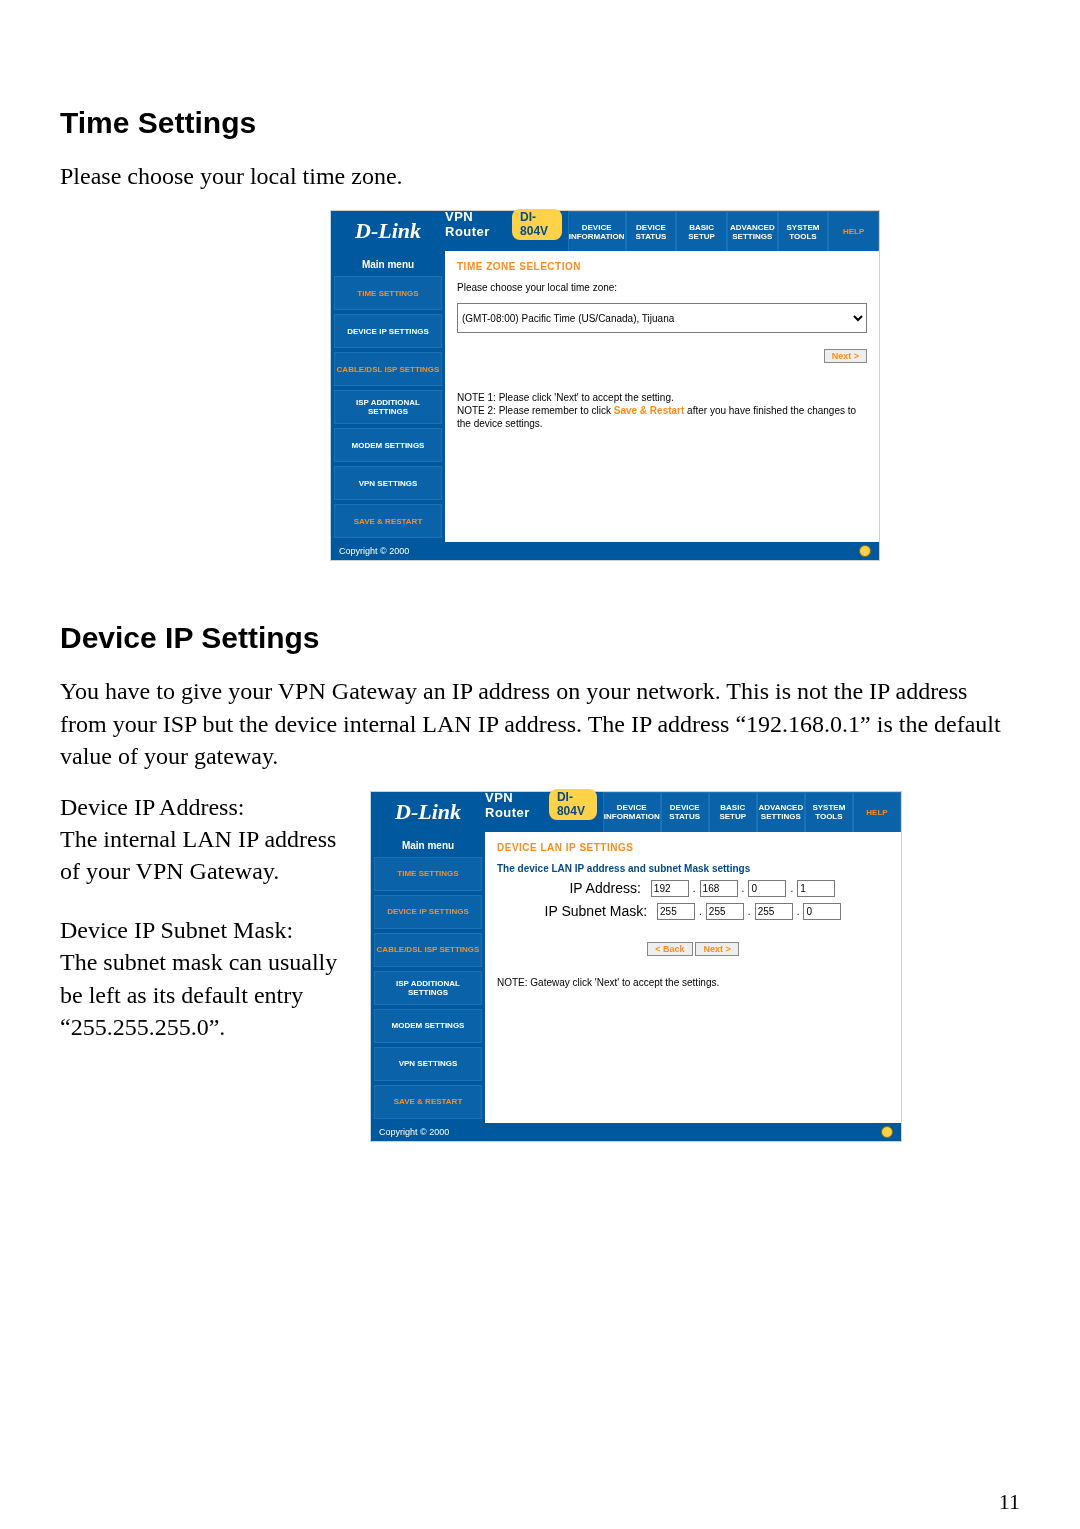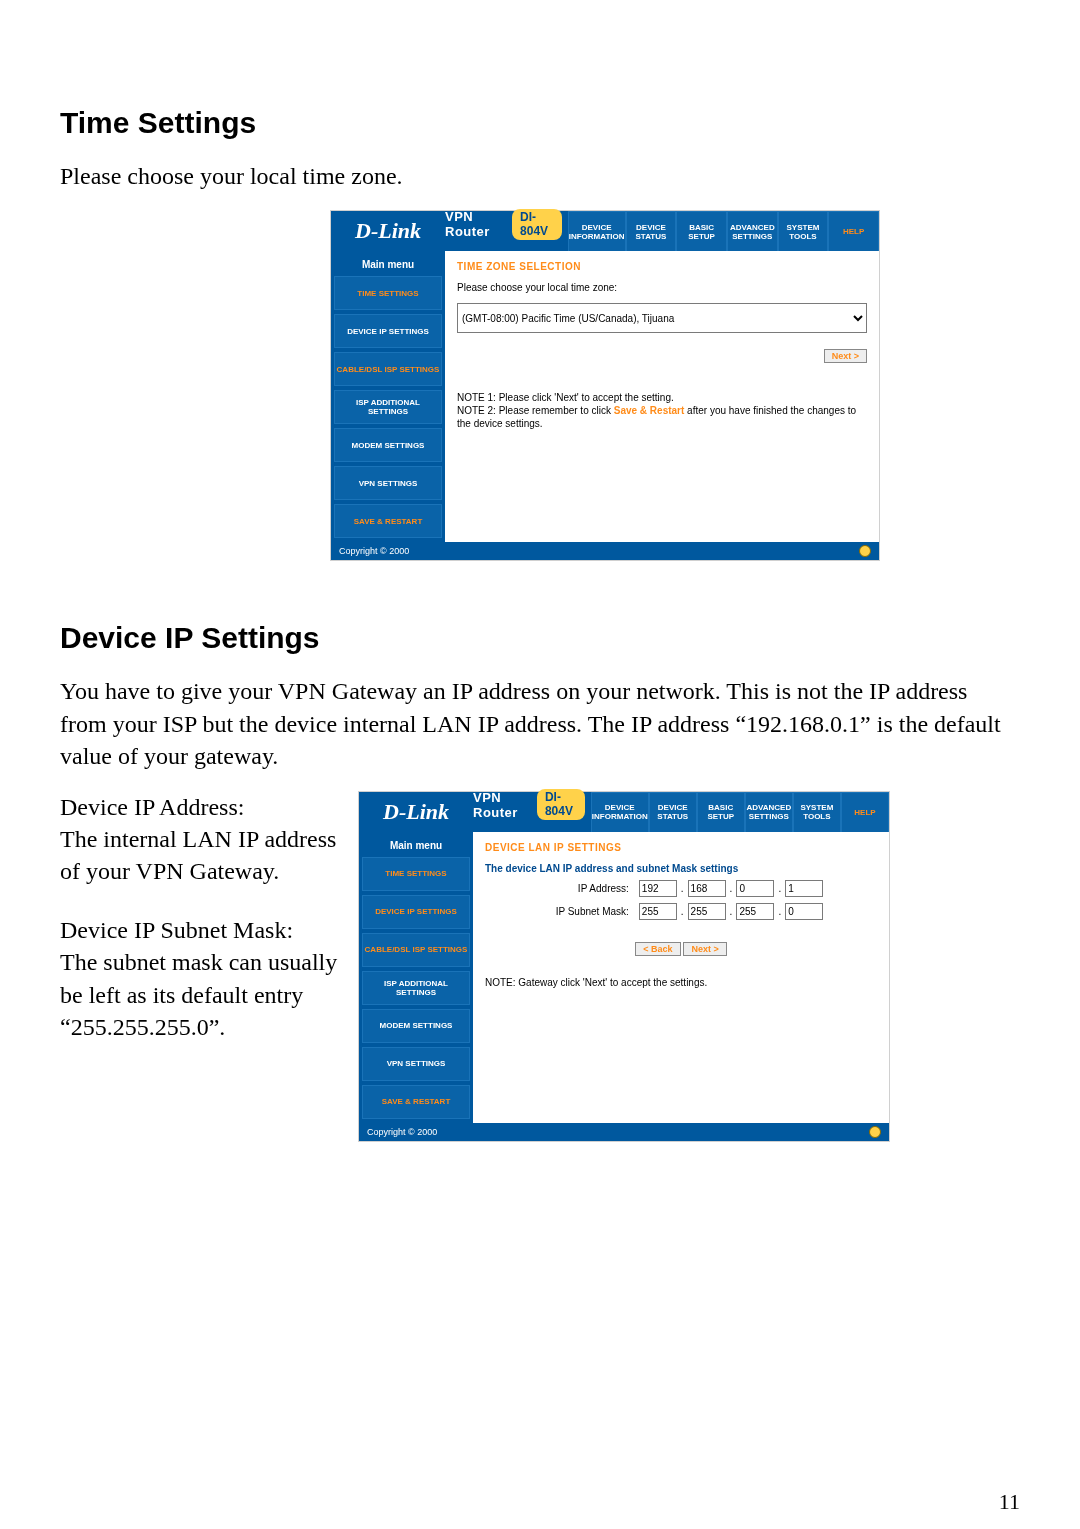--- a/index.html
+++ b/index.html
@@ -31,25 +31,25 @@
   .btnrow{text-align:right;margin-top:16px}
   .nav-btn{display:inline-block;border:1px solid #888;background:#eee;font-size:9px;font-weight:bold;padding:1px 7px;cursor:pointer}
   .nav-btn.orange-txt{color:#ff8c1a}
   .note{font-size:10px;line-height:13px;margin-top:28px}
   .note .savewarn{color:#ff8c1a;font-weight:bold}
   .note .nextword{font-weight:normal}
   .footer-bar{background:#00589e;color:#fff;font-size:9px;padding:3px 8px;display:flex;justify-content:space-between;align-items:center}
   .dot{width:10px;height:10px;border-radius:50%;background:#ffd24a;border:1px solid #8a6b00}
   .oct{width:32px;font-size:10px;font-family:Arial;border:1px solid #7a7a7a;height:15px;text-align:left;padding:0 2px}
   .ip-row{display:flex;align-items:center;justify-content:center;gap:4px;margin:6px 0}
-  .ip-label{font-size:10px;color:#000;margin-right:6px;min-width:90px;text-align:right}
+  .ip-label{font-size:14px;color:#000;margin-right:6px;min-width:90px;text-align:right}
   .dotsep{font-size:10px}
 
   .shot-wrap-right{margin-left:270px;margin-bottom:60px}
-  .two-col{display:flex;align-items:flex-start;gap:18px;margin-top:14px}
+  .two-col{display:flex;align-items:flex-start;gap:30px;margin-top:14px}
   .left-text{flex:0 0 280px;font-size:24px;line-height:1.35}
   .left-text p{margin:0 0 26px 0}
 </style>
 </head>
 <body>
 
 <div class="page">
 
   <h2>Time Settings</h2>
   <p class="para">Please choose your local time zone.</p>

